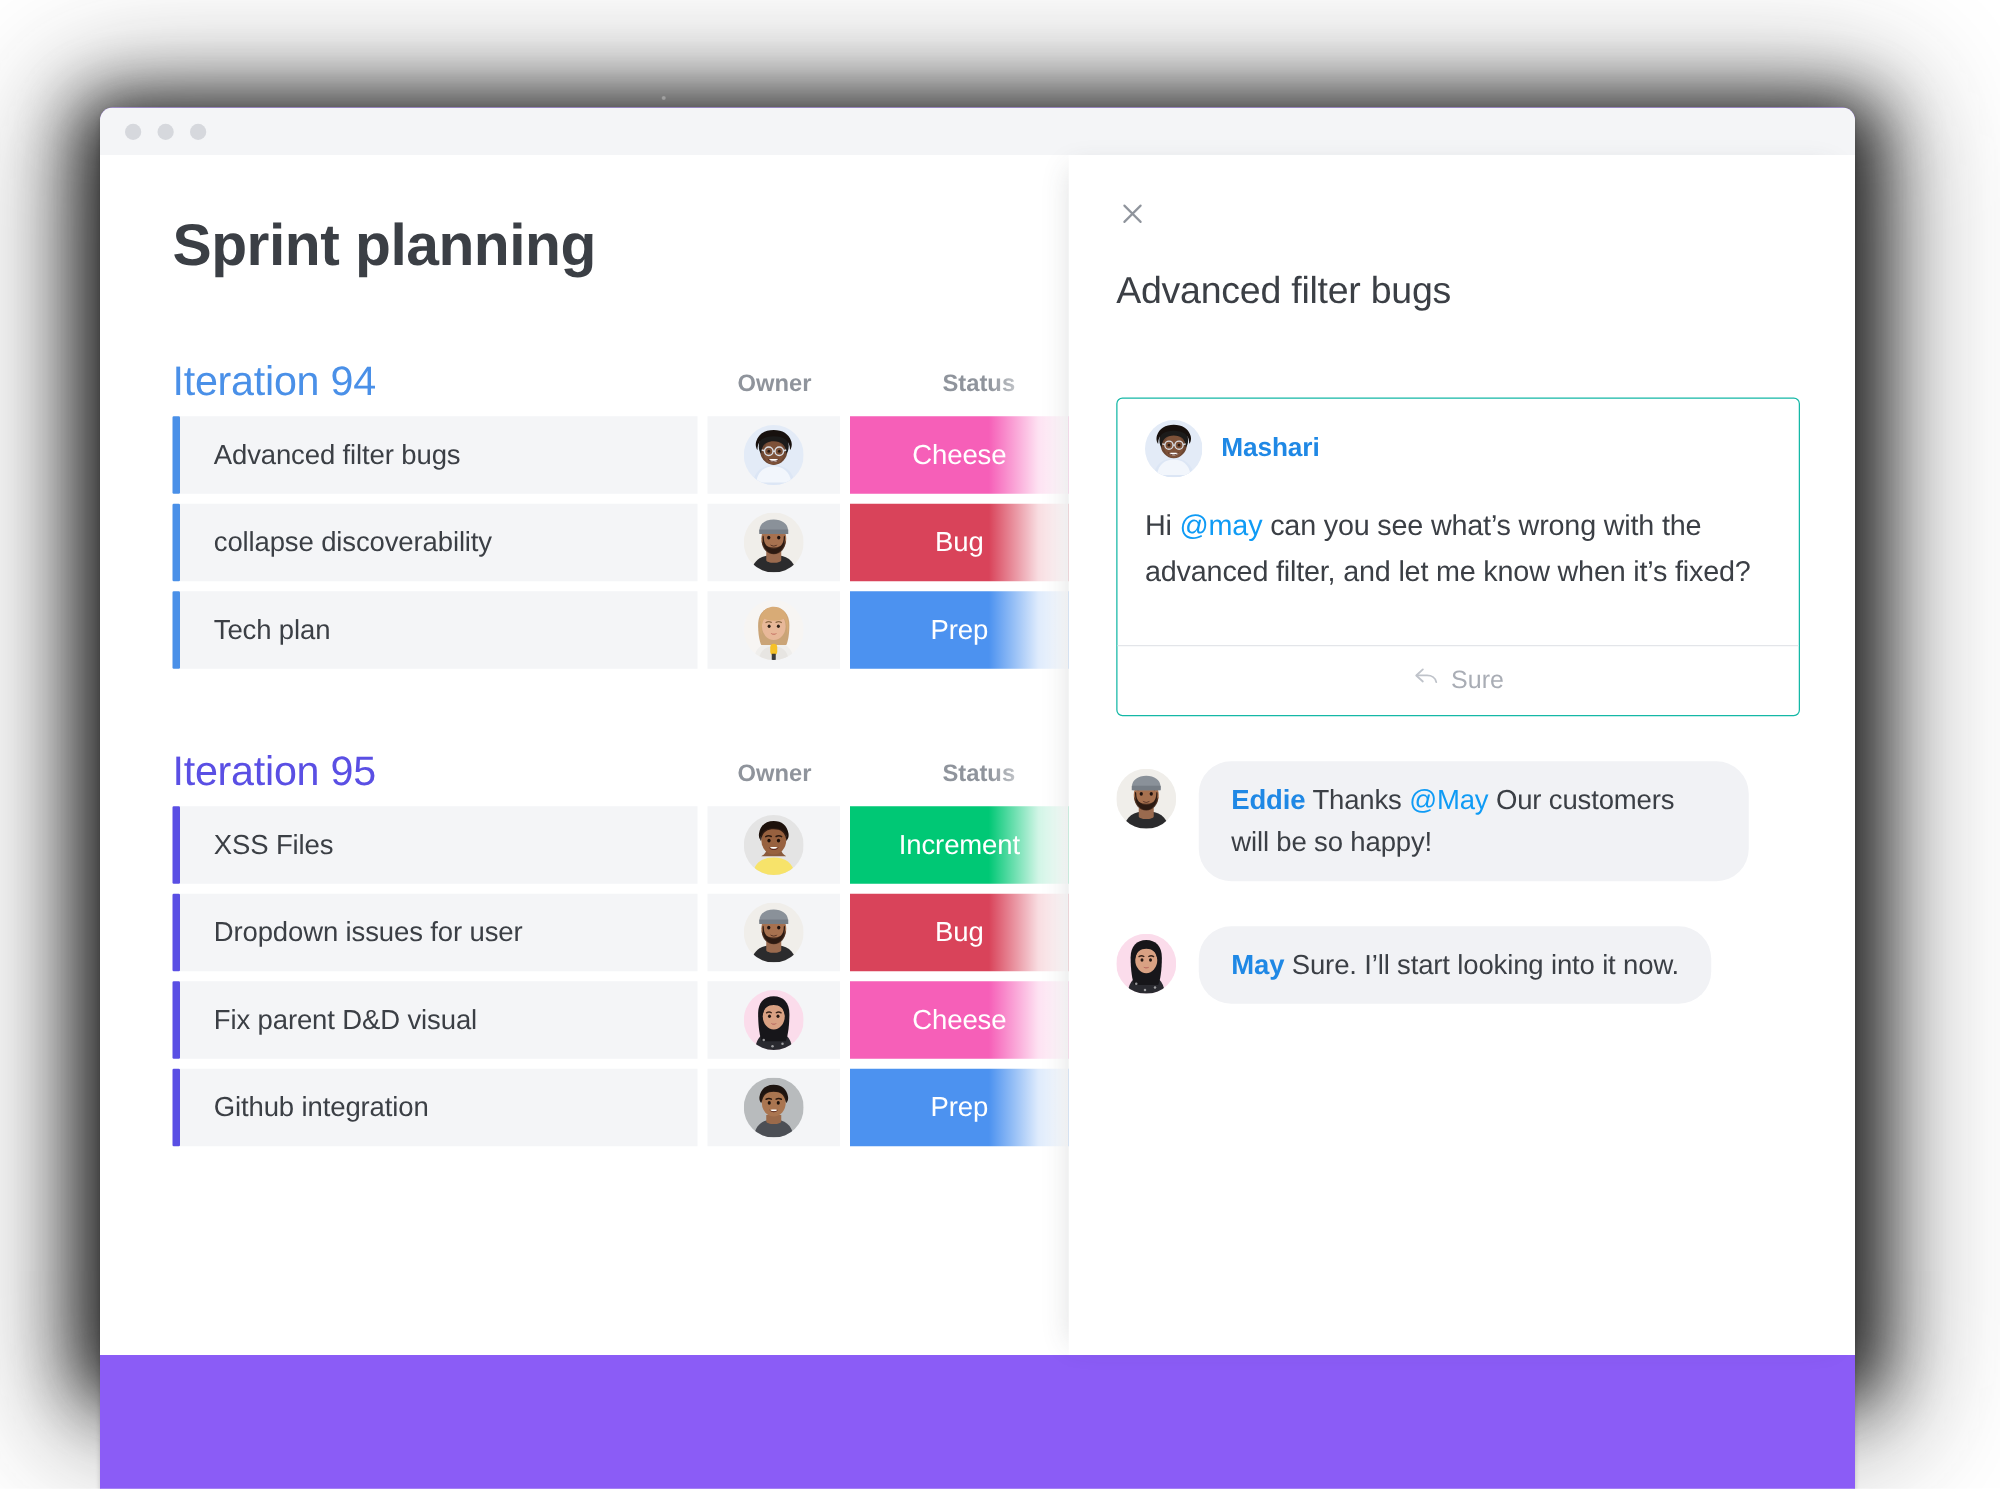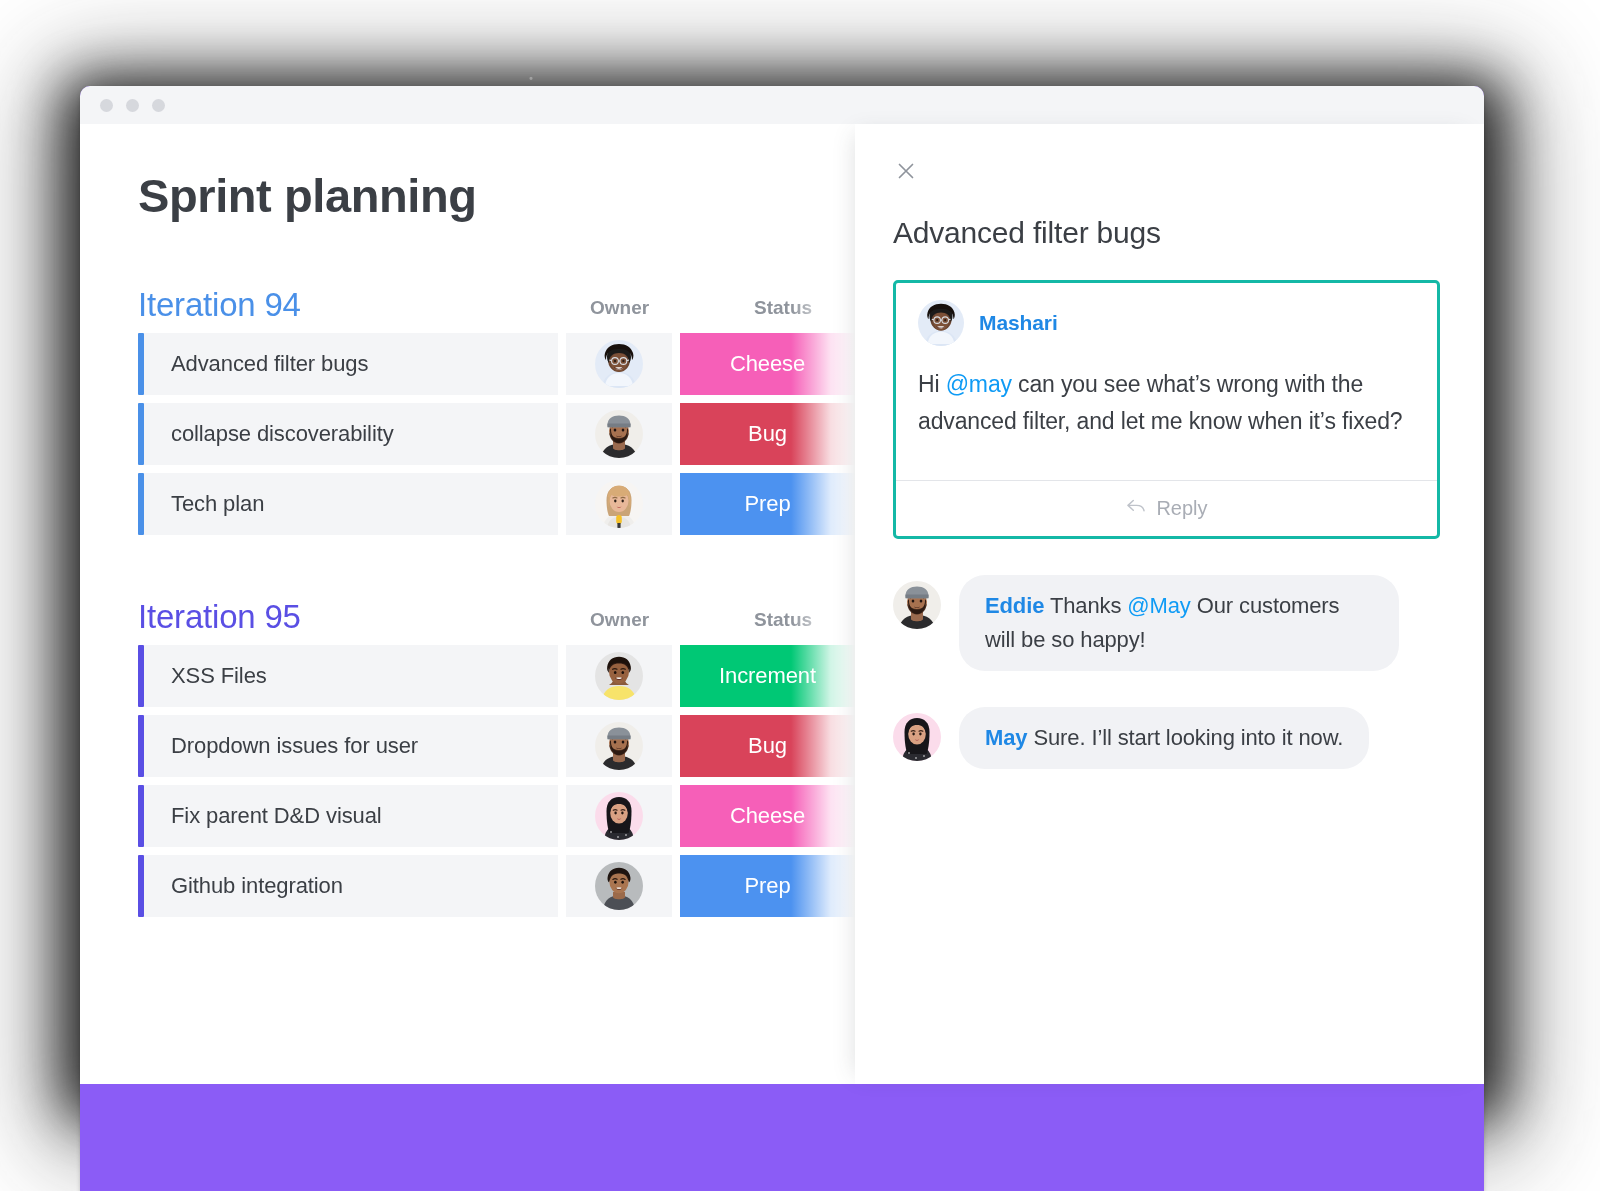--- a/index.html
+++ b/index.html
@@ -212,22 +212,22 @@
   }
   .panel-title {
     margin-top: 32px;
     font-size: 30px;
     font-weight: 400;
     color: #3b3f45;
     letter-spacing: -.2px;
   }
 
   .comment-card {
-    margin-top: 30px;
-    border: 3px solid #14b8a6;
+    margin-top: 68px;
+    border: 1px solid #14b8a6;
     border-radius: 5px;
     background: #fff;
   }
   .cc-head {
     display: flex;
     align-items: center;
     gap: 15px;
     padding: 17px 22px 4px 22px;
   }
   .cc-avatar { width: 46px; height: 46px; border-radius: 50%; overflow: hidden; flex: 0 0 46px; }
@@ -556,21 +556,21 @@
           </div>
           <div class="cc-body"><span>Hi </span><span class="mention">@may</span><span> can you see what’s wrong with the advanced filter, and let me know when it’s fixed?</span></div>
           <div class="cc-actions">
             <button class="cc-btn">
               <span>
                 <svg width="22" height="20" viewBox="0 0 24 22" fill="none" aria-hidden="true">
                   <path d="M9 5 3.2 10.3 9 15.6" stroke="#bfc3ca" stroke-width="1.6" stroke-linecap="round" stroke-linejoin="round"></path>
                   <path d="M3.6 10.3h9.1c4.2 0 7.4 2.4 8.1 5.9" stroke="#bfc3ca" stroke-width="1.6" stroke-linecap="round"></path>
                 </svg>
               </span>
-              <span>Reply</span>
+              <span>Sure</span>
             </button>
           </div>
         </div>
 
         <div class="reply">
           <span class="reply-avatar">
               <svg>
                 <use href="#av-man-beanie-beard"></use>
               </svg>
             </span>

